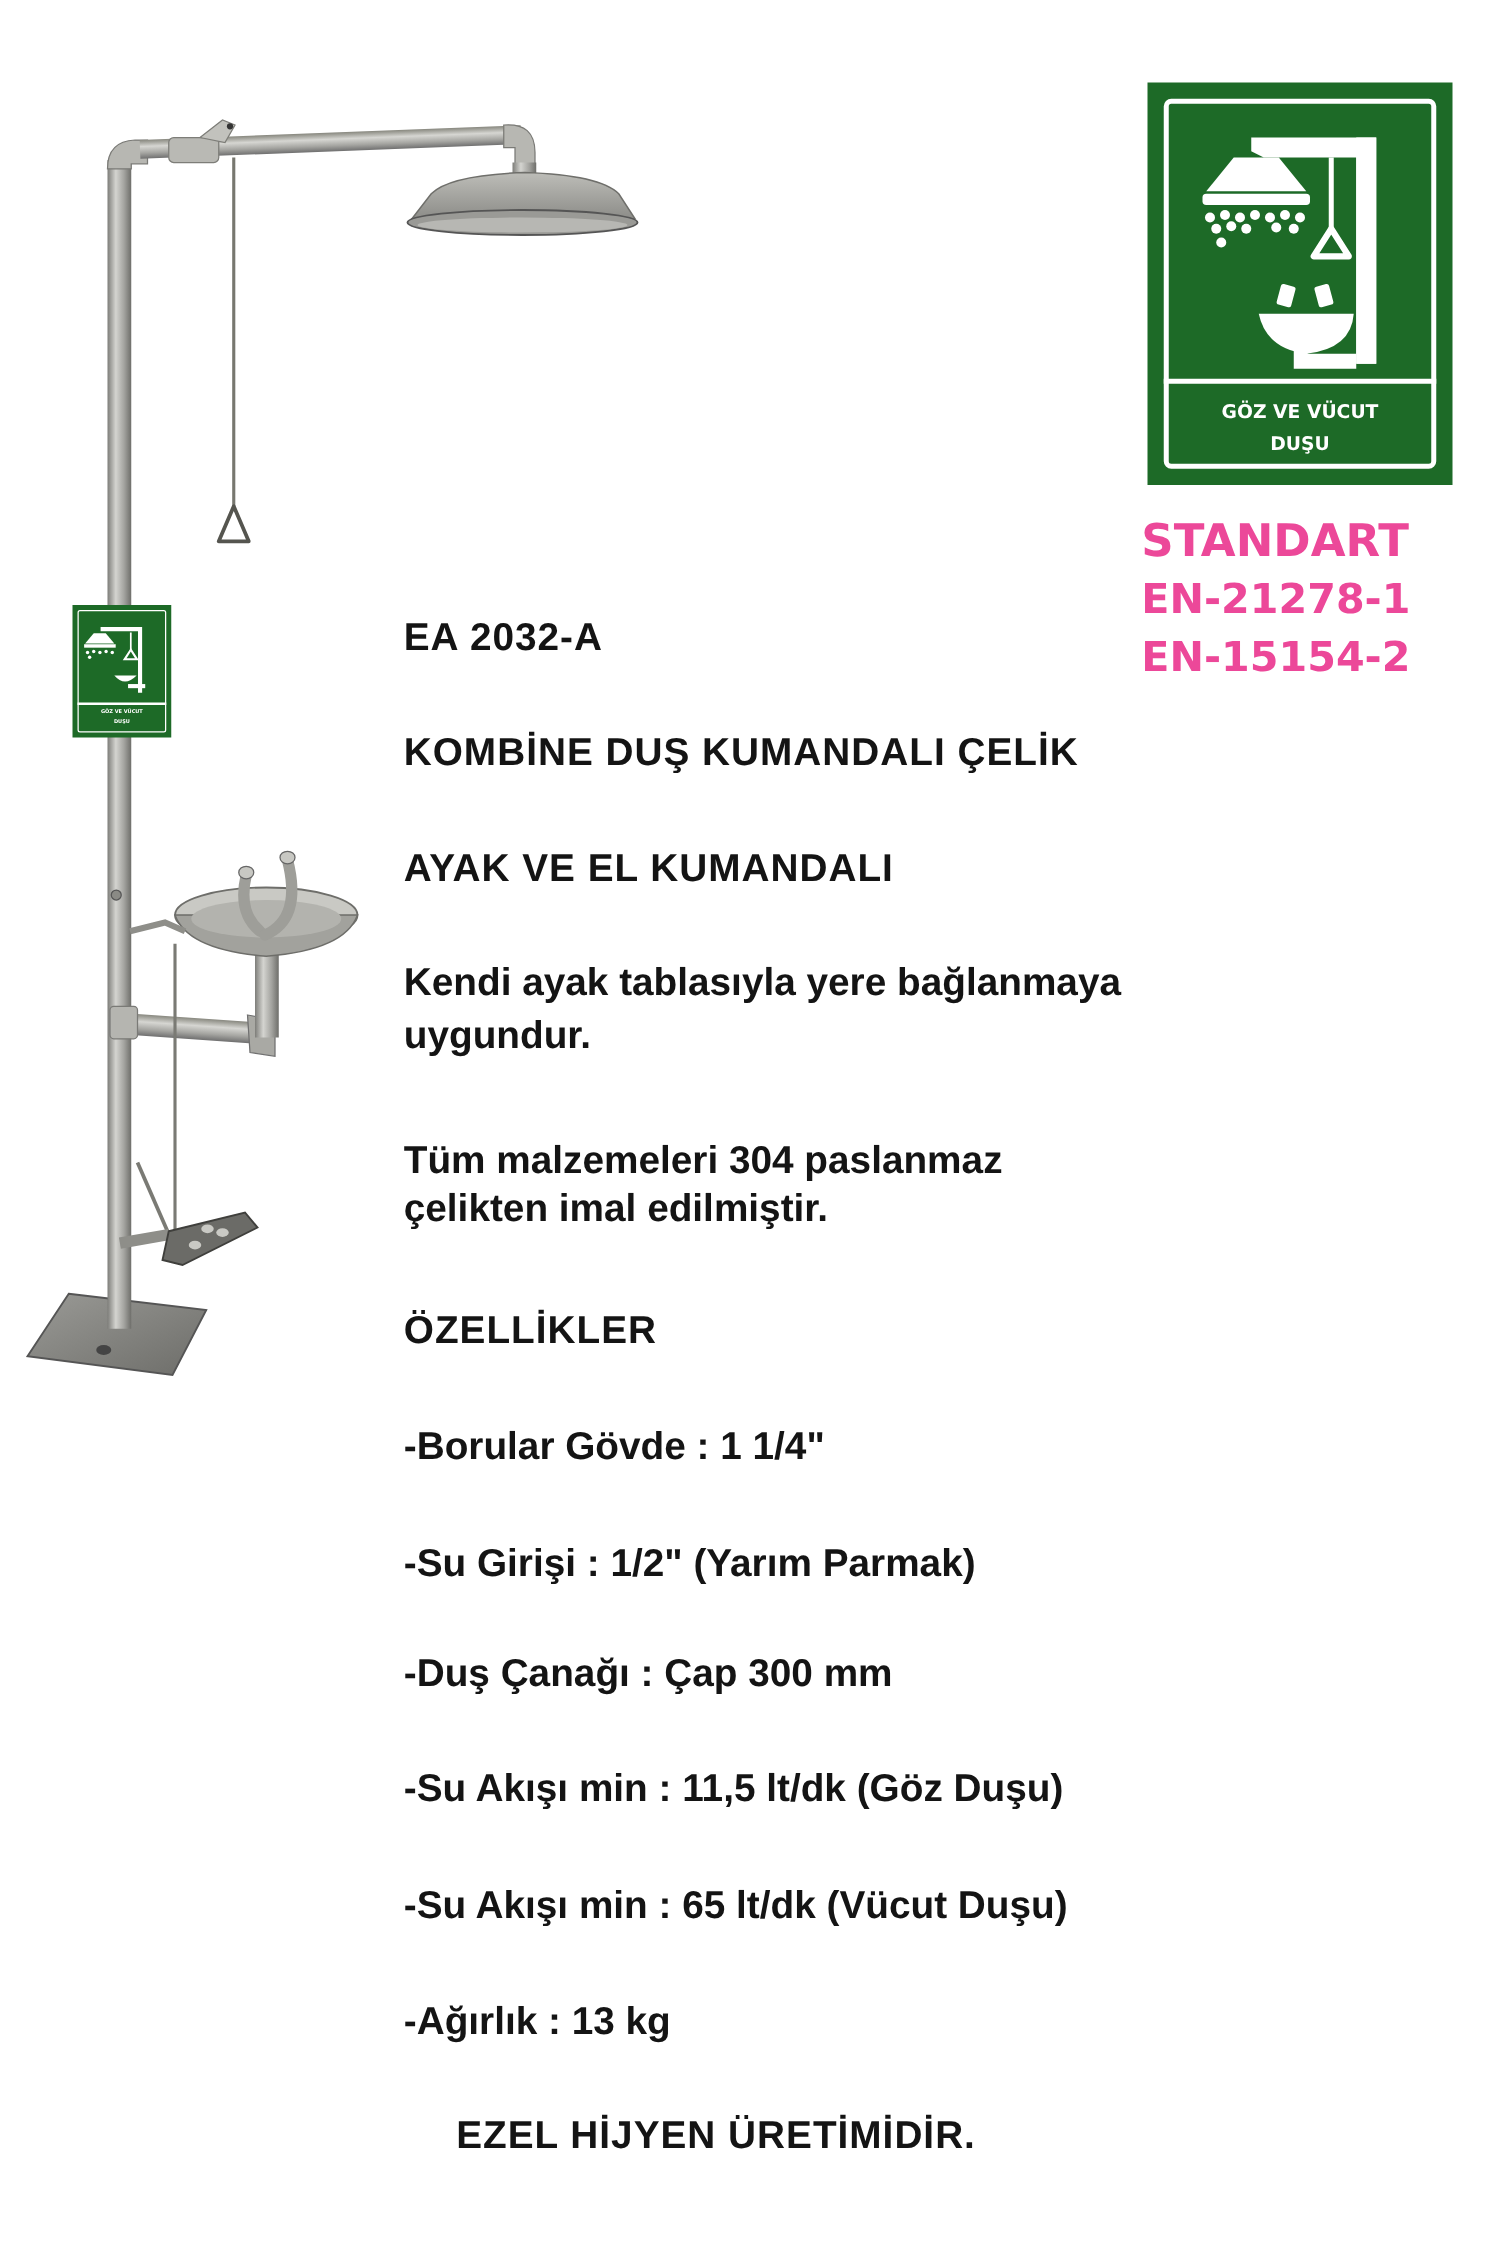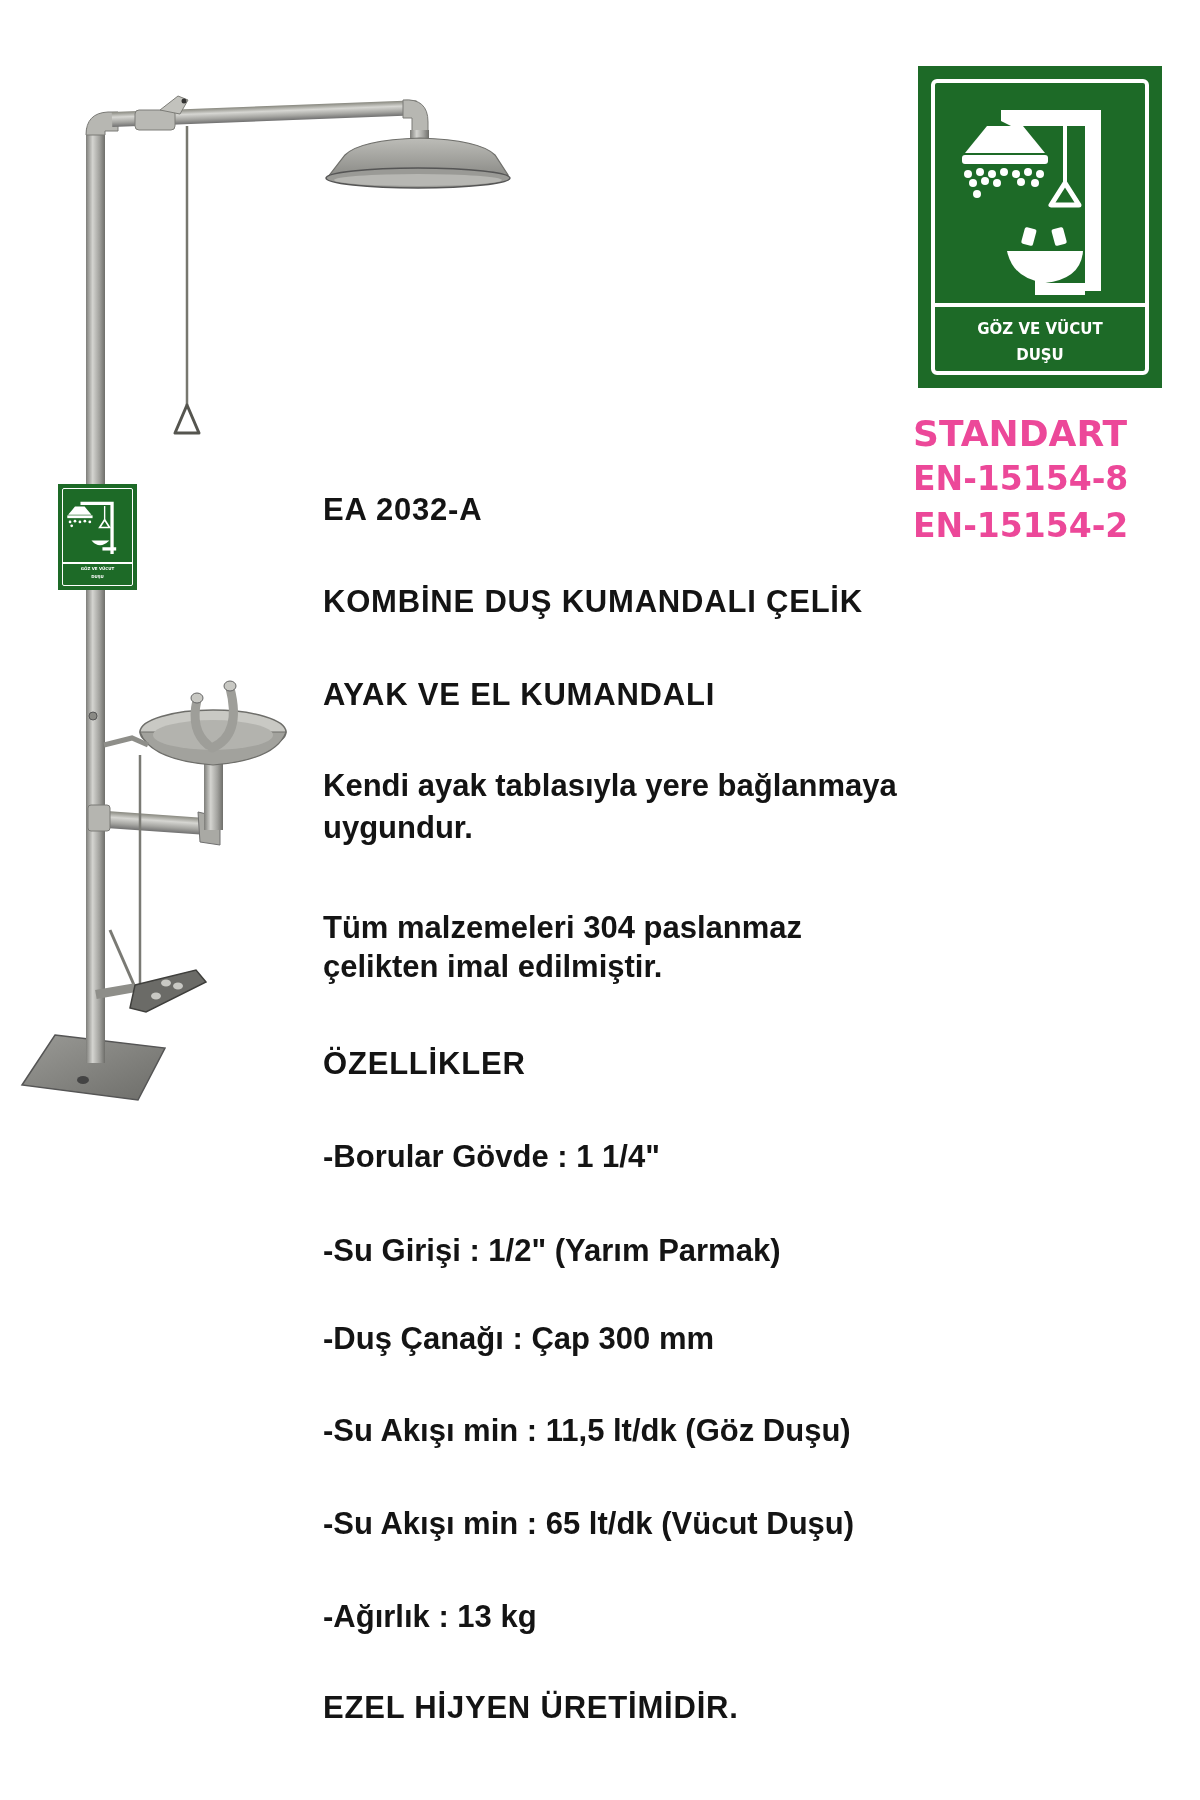--- a/index.html
+++ b/index.html
@@ -177,21 +177,21 @@
     <path d="M100,195 L100,212 L150,212 L150,200 L112,200 Z" fill="#fff"></path>
   </svg>
   <div class="divider"></div>
   <div class="caption">
     <div>GÖZ VE VÜCUT</div>
     <div>DUŞU</div>
   </div>
 </div>
 
 <div class="std" style="left:913px;top:416px;font-size:36px;">STANDART</div>
-<div class="std" style="left:913px;top:462px;font-size:33px;">EN-15154-8</div>
+<div class="std" style="left:913px;top:462px;font-size:33px;">EN-21278-1</div>
 <div class="std" style="left:913px;top:509px;font-size:33px;">EN-15154-2</div>
 
 <div class="line upper" style="top:494px;">EA 2032-A</div>
 <div class="line upper" style="top:586px;">KOMBİNE DUŞ KUMANDALI ÇELİK</div>
 <div class="line upper" style="top:679px;">AYAK VE EL KUMANDALI</div>
 
 <div class="line normal" style="top:770px;">Kendi ayak tablasıyla yere bağlanmaya</div>
 <div class="line normal" style="top:812px;">uygundur.</div>
 
 <div class="line normal" style="top:912px;">Tüm malzemeleri 304 paslanmaz</div>
@@ -199,13 +199,13 @@
 
 <div class="line upper" style="top:1048px;">ÖZELLİKLER</div>
 
 <div class="line normal" style="top:1141px;">-Borular Gövde : 1 1/4"</div>
 <div class="line normal" style="top:1235px;">-Su Girişi : 1/2" (Yarım Parmak)</div>
 <div class="line normal" style="top:1323px;">-Duş Çanağı : Çap 300 mm</div>
 <div class="line normal" style="top:1415px;">-Su Akışı min : 11,5 lt/dk (Göz Duşu)</div>
 <div class="line normal" style="top:1508px;">-Su Akışı min : 65 lt/dk (Vücut Duşu)</div>
 <div class="line normal" style="top:1601px;">-Ağırlık : 13 kg</div>
 
-<div class="line upper" style="top:1692px;">EZEL HİJYEN ÜRETİMİDİR.</div>
+<div class="line upper" style="top:1692px;margin-left:42px;">EZEL HİJYEN ÜRETİMİDİR.</div>
 
 </body></html>

